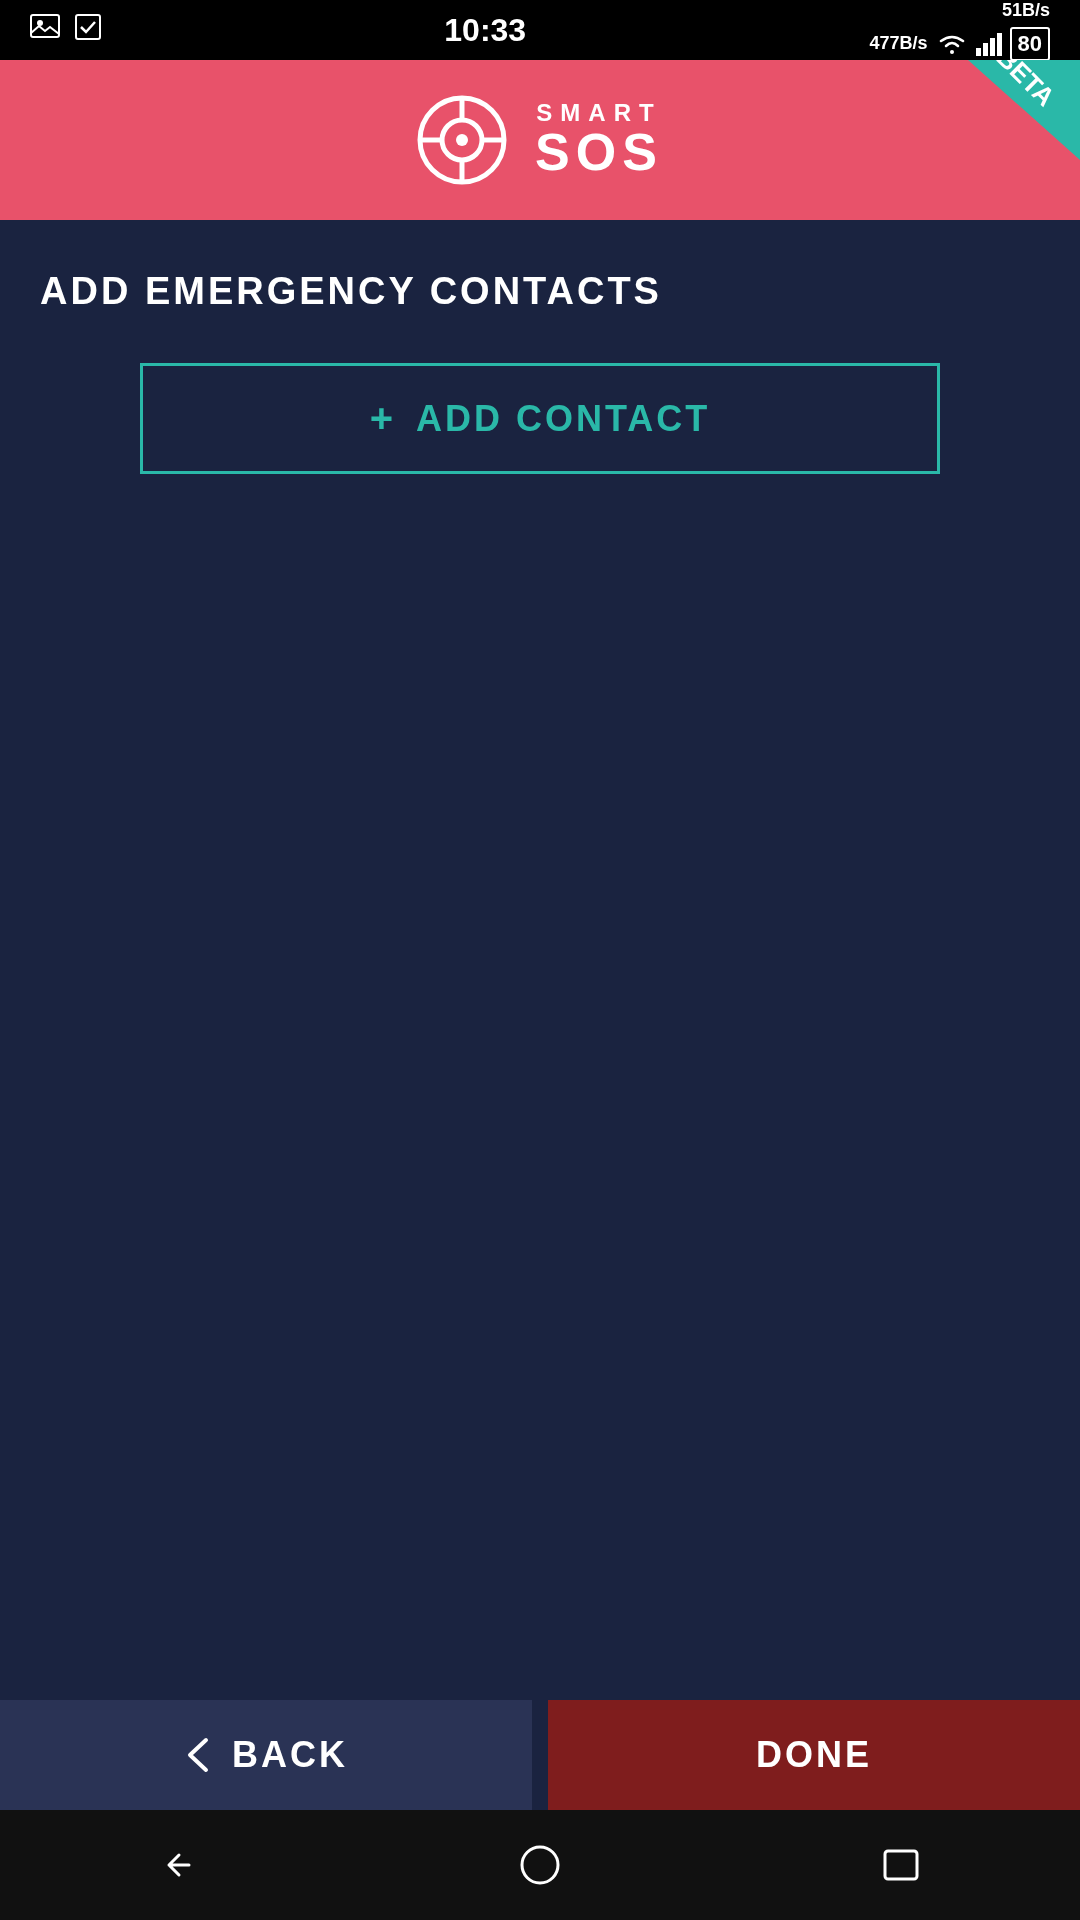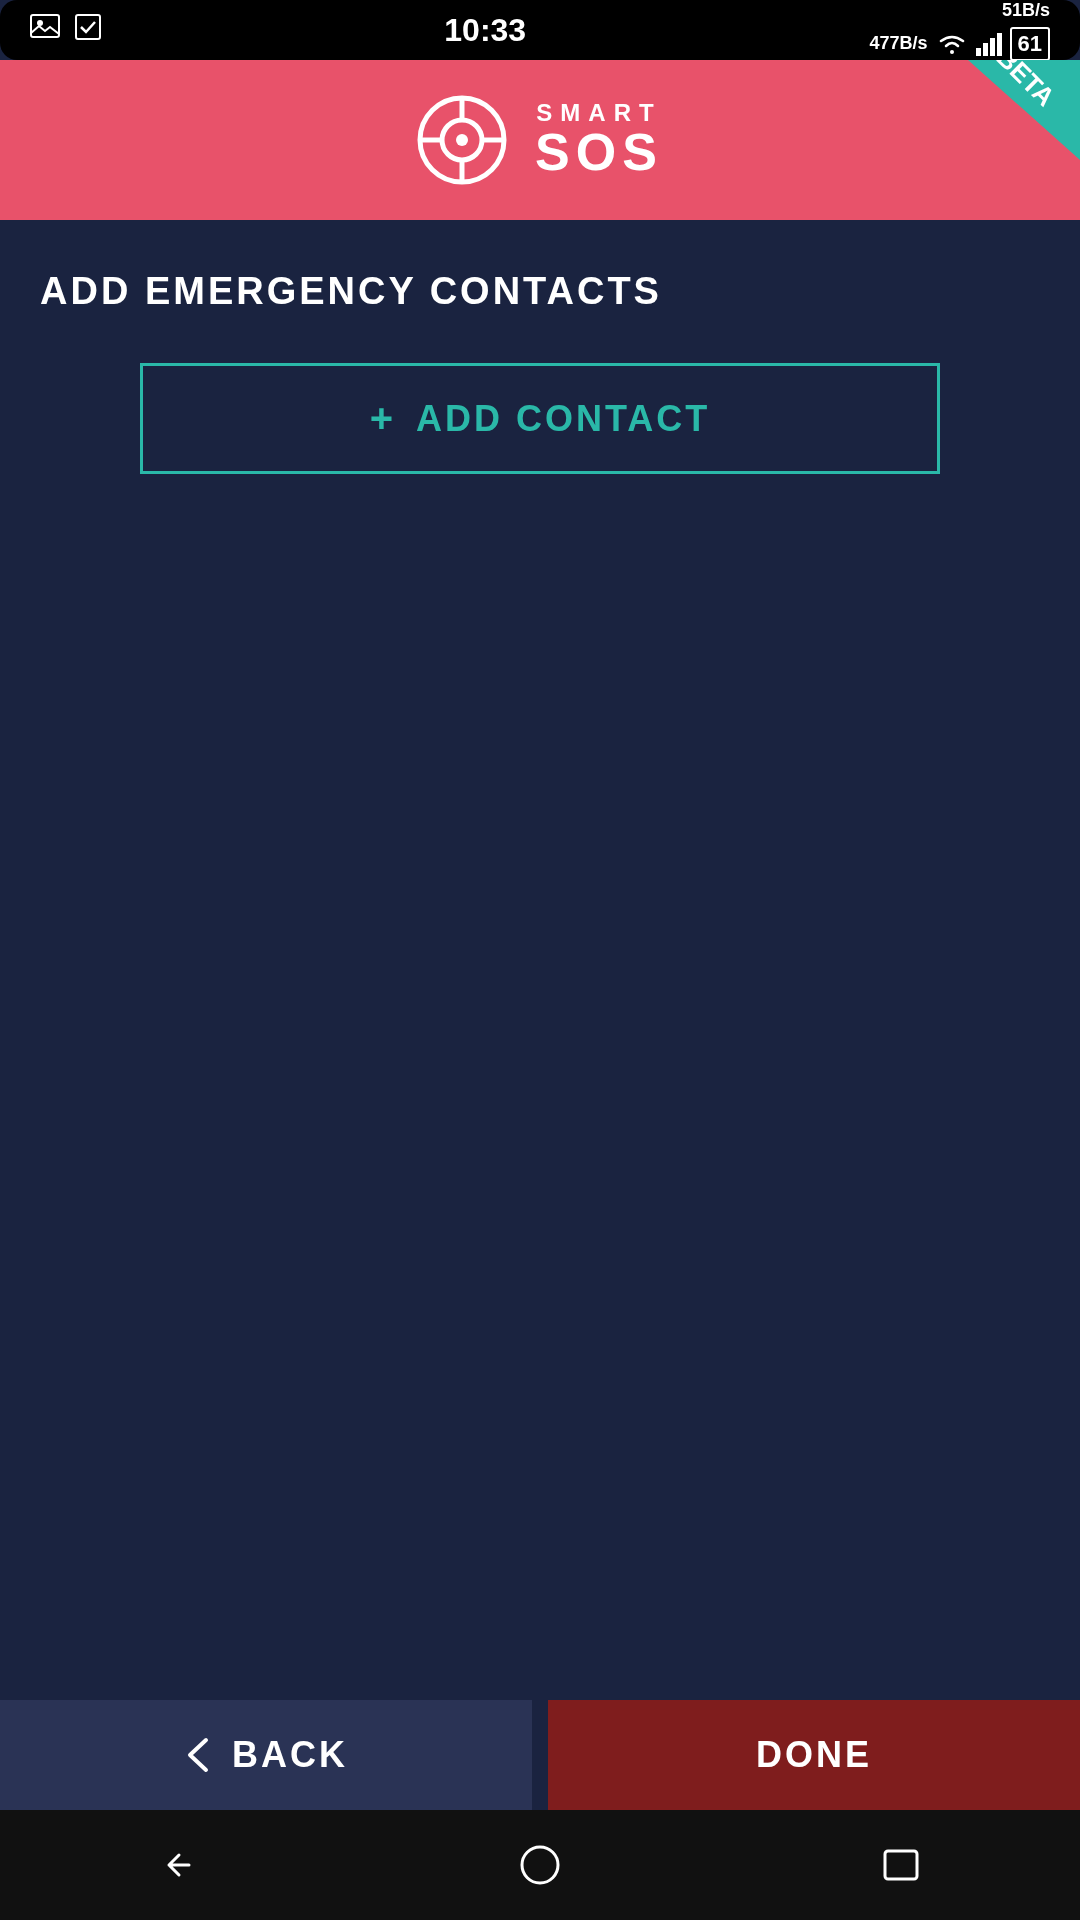--- a/index.html
+++ b/index.html
@@ -23,21 +23,20 @@
       width: 100%;
       height: 60px;
       background-color: #000;
       display: flex;
       align-items: center;
       justify-content: space-between;
       padding: 0 30px;
       color: #fff;
       font-size: 28px;
       font-weight: bold;
-      border-radius: 17px;
     }
 
     .status-left {
       display: flex;
       gap: 15px;
       align-items: center;
     }
 
     .status-center {
       font-size: 32px;
@@ -337,21 +336,21 @@
         <path d="M16 20 L16 20" stroke="white" stroke-width="4" stroke-linecap="round"></path>
         <path d="M10 14 Q16 8 22 14" stroke="white" stroke-width="2.5" fill="none" stroke-linecap="round"></path>
         <path d="M5 9 Q16 1 27 9" stroke="white" stroke-width="2.5" fill="none" stroke-linecap="round"></path>
       </svg>
       <svg width="26" height="24" viewBox="0 0 26 24" fill="white">
         <rect x="0" y="16" width="5" height="8" fill="white"></rect>
         <rect x="7" y="11" width="5" height="13" fill="white"></rect>
         <rect x="14" y="6" width="5" height="18" fill="white"></rect>
         <rect x="21" y="1" width="5" height="23" fill="white"></rect>
       </svg>
-      <span style="font-size:22px; font-weight:bold; color:#fff; border: 2px solid #fff; padding: 2px 6px; border-radius: 3px;">61</span>
+      <span style="font-size:22px; font-weight:bold; color:#fff; border: 2px solid #fff; padding: 2px 6px; border-radius: 3px;">80</span>
     </div>
   </div>
 </div>
 
 <div class="header">
   <div class="logo-container">
 
     <svg class="logo-icon" viewBox="0 0 90 90" xmlns="http://www.w3.org/2000/svg">
       <circle cx="45" cy="45" r="42" stroke="white" stroke-width="5" fill="none"></circle>
       <circle cx="45" cy="45" r="20" stroke="white" stroke-width="5" fill="none"></circle>

